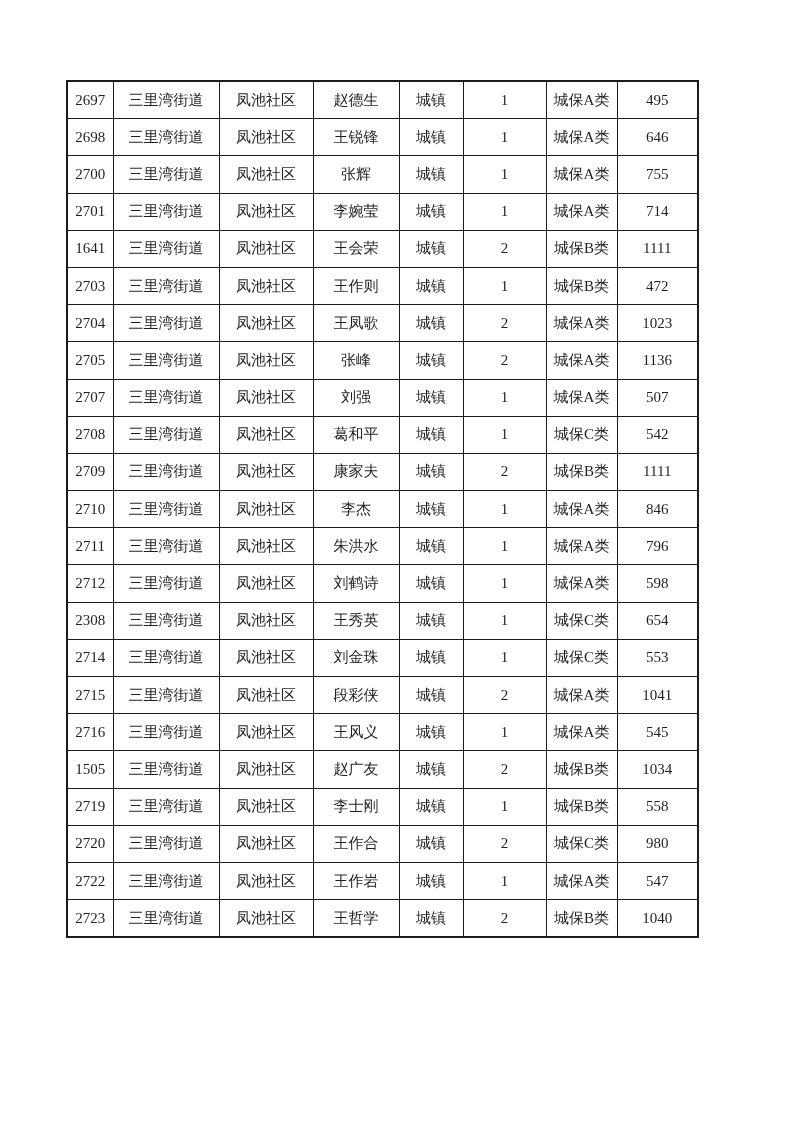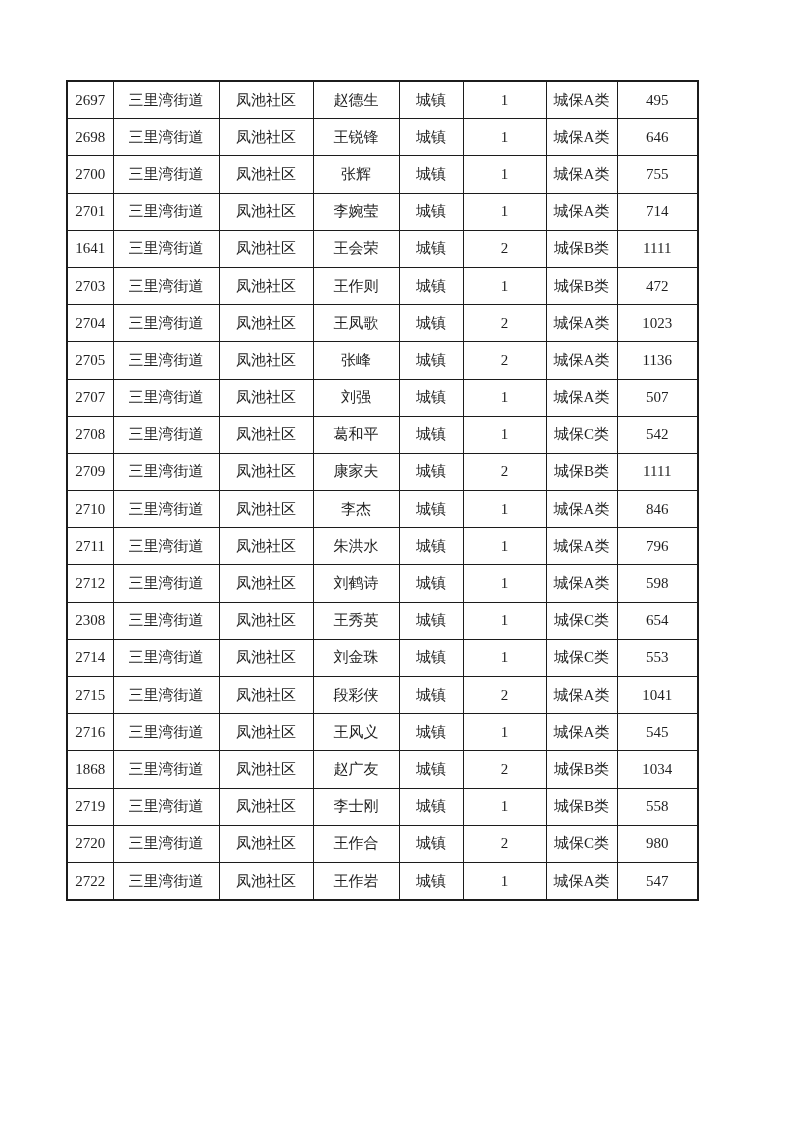--- a/index.html
+++ b/index.html
@@ -236,21 +236,21 @@
     <td>2716</td>
     <td>三里湾街道</td>
     <td>凤池社区</td>
     <td>王风义</td>
     <td>城镇</td>
     <td>1</td>
     <td>城保A类</td>
     <td>545</td>
   </tr>
         <tr>
-    <td>1868</td>
+    <td>1505</td>
     <td>三里湾街道</td>
     <td>凤池社区</td>
     <td>赵广友</td>
     <td>城镇</td>
     <td>2</td>
     <td>城保B类</td>
     <td>1034</td>
   </tr>
         <tr>
     <td>2719</td>
@@ -274,16 +274,26 @@
   </tr>
         <tr>
     <td>2722</td>
     <td>三里湾街道</td>
     <td>凤池社区</td>
     <td>王作岩</td>
     <td>城镇</td>
     <td>1</td>
     <td>城保A类</td>
     <td>547</td>
+  </tr>
+        <tr>
+    <td>2723</td>
+    <td>三里湾街道</td>
+    <td>凤池社区</td>
+    <td>王哲学</td>
+    <td>城镇</td>
+    <td>2</td>
+    <td>城保B类</td>
+    <td>1040</td>
   </tr>
       </tbody>
   </table>
 </div>
 
 </body></html>

